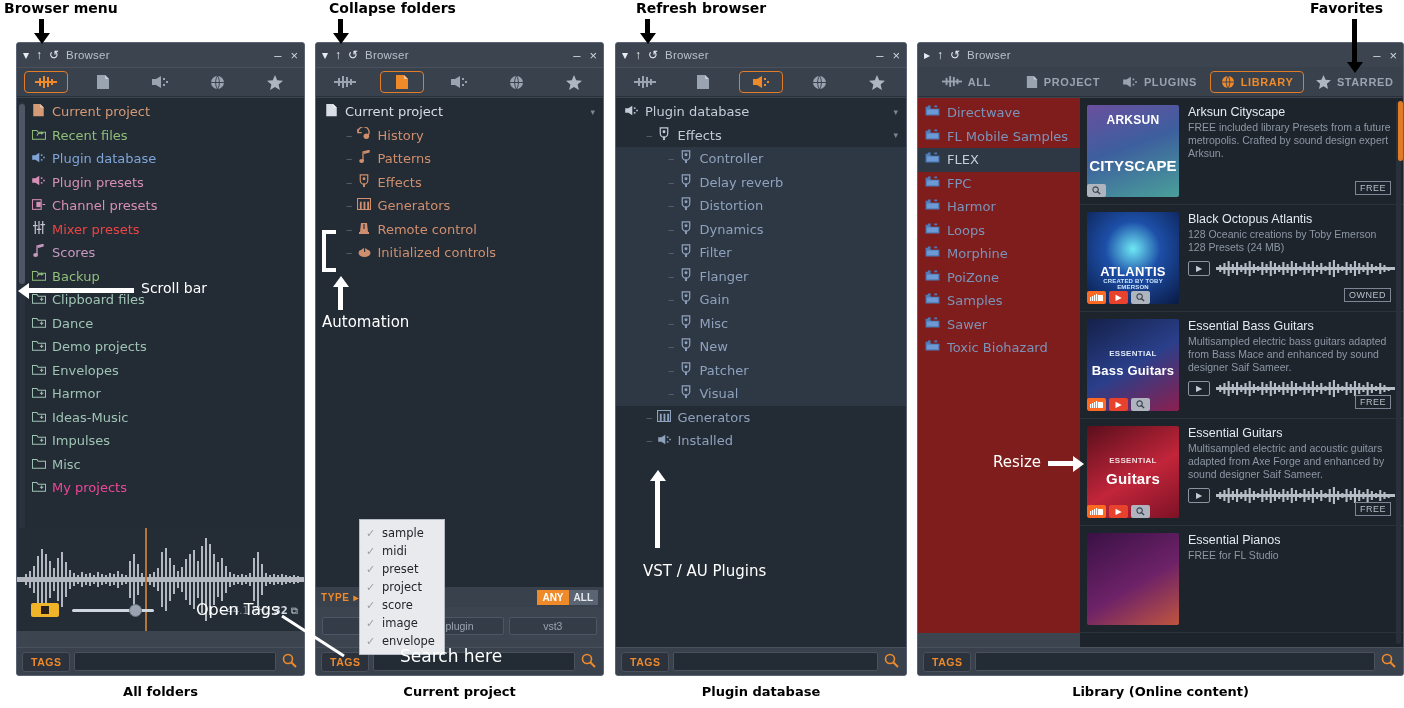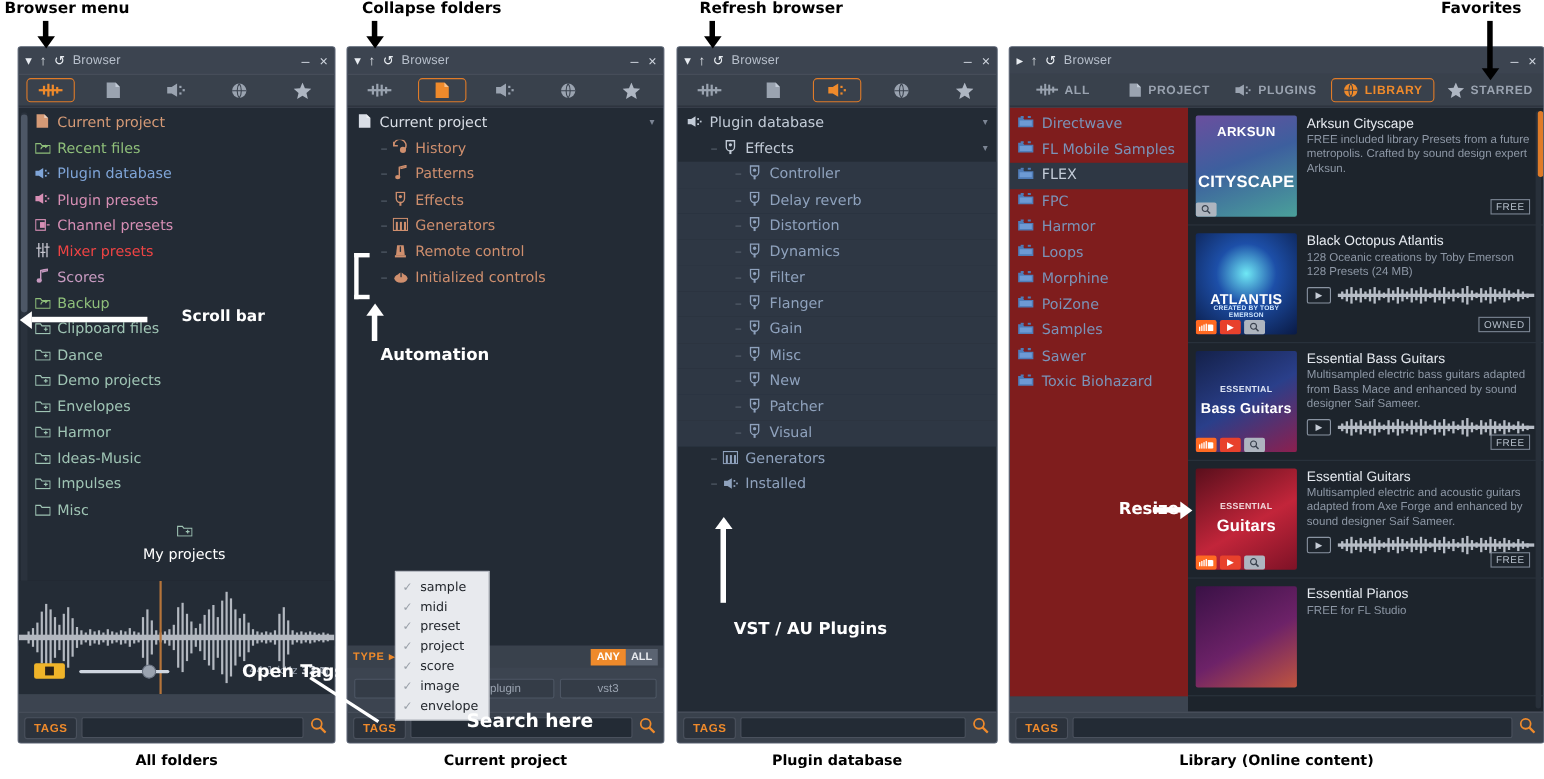--- a/index.html
+++ b/index.html
@@ -15,25 +15,24 @@
   .anno {
     position:absolute;
     font-family:"DejaVu Sans", sans-serif;
     font-weight:bold;
     color:#000;
     white-space:nowrap;
   }
   .anno-white {
     position:absolute;
     font-family:"DejaVu Sans", sans-serif;
-    font-weight:bold;
+    font-weight:normal;
     color:#fff;
     white-space:nowrap;
     z-index:40;
-    margin-left:24px;
   }
   .arrow-shaft-v {
     position:absolute; background:#000; width:5px; z-index:40;
   }
   .arrow-head-down {
     position:absolute; width:0;height:0;
     border-left:8px solid transparent;
     border-right:8px solid transparent;
     border-top:11px solid #000;
     z-index:40;
@@ -411,21 +410,21 @@
               <path d="M11 6v4M9 8h4" stroke="#9fc4b4" stroke-width="1.2"></path>
             </svg></span>
           <span>Impulses</span>
         </div>
         <div class="row" style="color: rgb(159, 196, 180); padding-left: 14px;">
           <span class="ic"><svg width="14" height="12" viewBox="0 0 16 13">
               <path d="M0.5 2.5h5l1.5 2h8.5v8H0.5z" fill="none" stroke="#9fc4b4" stroke-width="1.2"></path>
             </svg></span>
           <span>Misc</span>
         </div>
-        <div class="row" style="color: #ffffff; padding-left: 14px; flex-direction: column;">
+        <div class="row" style="color: #ec4899; padding-left: 14px;">
           <span class="ic"><svg width="14" height="12" viewBox="0 0 16 13">
               <path d="M0.5 2.5h5l1.5 2h8.5v8H0.5z" fill="none" stroke="#9fc4b4" stroke-width="1.2"></path>
               <path d="M11 6v4M9 8h4" stroke="#9fc4b4" stroke-width="1.2"></path>
             </svg></span>
           <span>My projects</span>
         </div>
       </div>
   </div>
 
   <div class="wavebox" style="top:485px;height:103px;">

